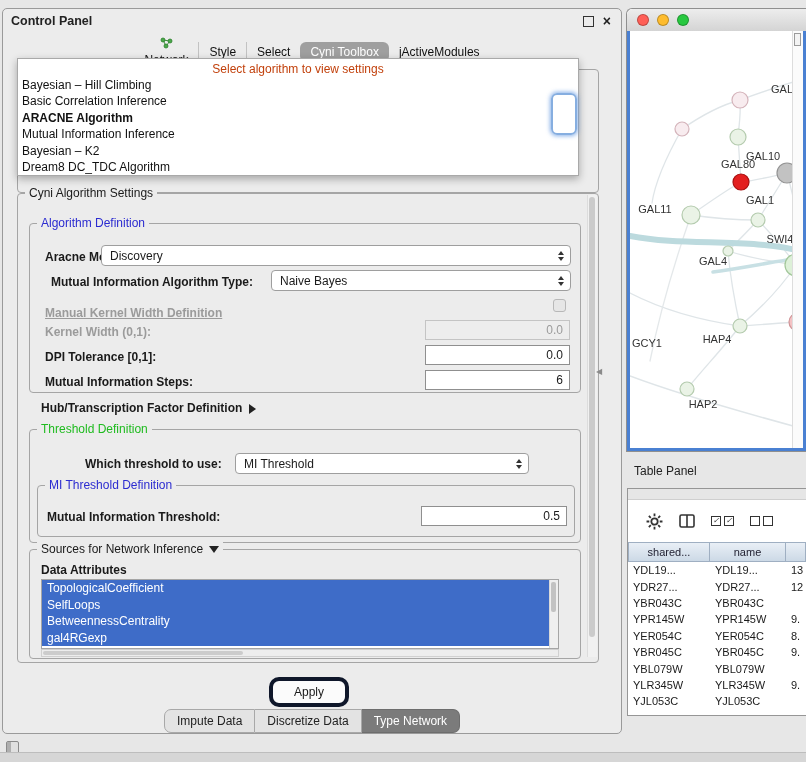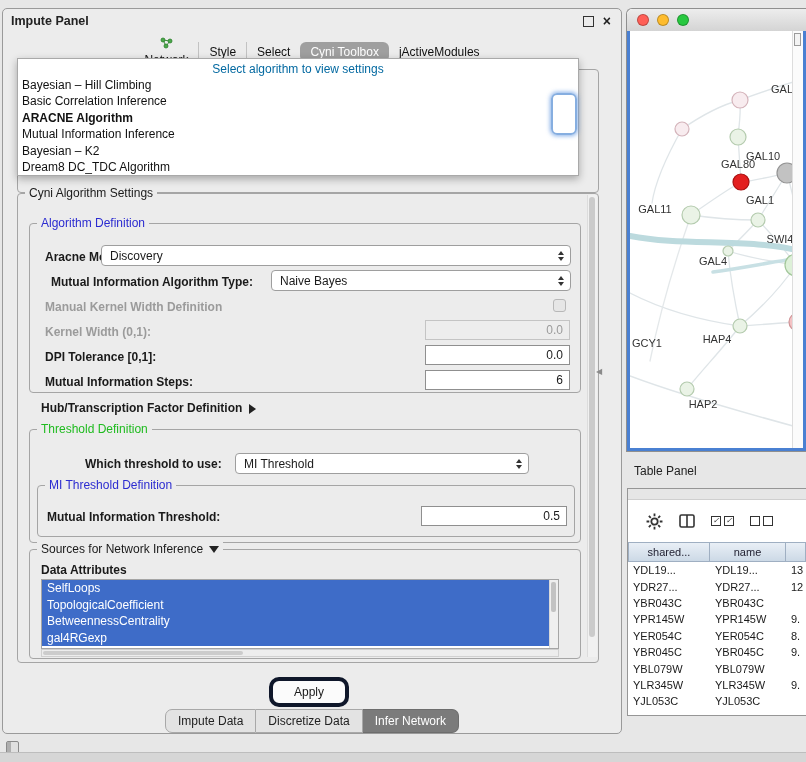--- a/index.html
+++ b/index.html
@@ -39,21 +39,21 @@
   .combo .arrows i.dn{border-top:4.5px solid #333;}
   .field{position:absolute;background:#fff;border:1px solid #8f8f8f;box-sizing:border-box;
     display:flex;align-items:center;justify-content:flex-end;font-size:12px;padding-right:6px;}
   .field.dis{background:#ededed;border-color:#c4c4c4;color:#9b9b9b;}
   .checkbox{position:absolute;width:13px;height:13px;border:1px solid #b8b8b8;background:#e6e6e6;border-radius:3px;box-sizing:border-box;}
   .tri-right{display:inline-block;width:0;height:0;border-top:5px solid transparent;border-bottom:5px solid transparent;border-left:7px solid #222;margin-left:7px;vertical-align:middle;}
   .tri-down{display:inline-block;width:0;height:0;border-left:5px solid transparent;border-right:5px solid transparent;border-top:7px solid #222;margin-left:6px;vertical-align:middle;}
   
   .popup{position:absolute;left:14px;top:49px;width:562px;height:118px;background:#fff;
     border:1px solid #a9a9a9;box-shadow:0 3px 8px rgba(0,0,0,.3);z-index:10;padding-top:2px;box-sizing:border-box;}
-  .popup .ph{font-size:12px;color:#0369a1;text-align:center;line-height:16px;}
+  .popup .ph{font-size:12px;color:#c2410c;text-align:center;line-height:16px;}
   .popup-item{font-size:12px;line-height:16.4px;padding-left:4px;color:#111;}
   .popup-item.bold{font-weight:bold;}
   .focus-frag{position:absolute;left:548px;top:84px;width:22px;height:38px;border:2px solid #86aee0;border-radius:6px;
     box-shadow:0 0 4px 1px rgba(96,150,224,.75);z-index:11;background:rgba(255,255,255,.15);}
   
   .vtrack{position:absolute;left:584px;top:186px;width:9px;height:462px;background:#f1f1f1;border-left:1px solid #dcdcdc;}
   .vtrack .thumb{position:absolute;left:1px;top:2px;width:6px;height:440px;background:#cbcbcb;border-radius:3px;}
   
   .srclist{position:absolute;left:38px;top:570px;width:518px;height:70px;background:#fff;border:1px solid #a5a5a5;overflow:hidden;box-sizing:border-box;}
   .src-item{font-size:12px;line-height:16.5px;color:#fff;background:#3e6cc8;padding-left:5px;}
@@ -99,21 +99,21 @@
   
   .mini-icon{position:absolute;left:6px;top:741px;width:13px;height:13px;border:1px solid #8a8a8a;background:#e0e0e0;border-radius:2px;box-sizing:border-box;}
   .mini-icon i{position:absolute;left:0;top:0;bottom:0;width:4px;background:#aeaeae;display:block;}
   .bottom-strip{position:absolute;left:0;top:752px;width:806px;height:10px;background:#d6d6d6;border-top:1px solid #bdbdbd;box-sizing:border-box;}
 </style>
 </head>
 <body>
 
 <div class="panel">
   <div class="titlebar">
-    <span class="title">Impute Panel</span>
+    <span class="title">Control Panel</span>
     <span class="winbtns">
       <span class="float-btn"></span>
       <span class="close-btn">×</span>
     </span>
   </div>
 
   <div class="tabbar">
       <div class="tab">
         <span style="display: inline-flex;">
           <svg width="13" height="12" viewBox="0 0 13 12">
@@ -163,21 +163,21 @@
 
   <span class="lbl" style="left:42px;top:266px;margin-left:6px;">Mutual Information Algorithm Type:</span>
   <div class="combo" style="left:268px;top:261px;width:300px;height:21px;">
     <span>Naive Bayes</span>
     <span class="arrows">
         <i class="up"></i>
         <i class="dn"></i>
       </span>
   </div>
 
-  <span class="lbl dis" style="left:42px;top:291px;">Manual Kernel Width Definition</span>
+  <span class="lbl dis" style="left:42px;top:297px;text-decoration:underline;">Manual Kernel Width Definition</span>
   <span class="checkbox" style="left:550px;top:290px;"></span>
 
   <span class="lbl dis" style="left:42px;top:316px;">Kernel Width (0,1):</span>
   <div class="field dis" style="left:422px;top:311px;width:145px;height:20px;">
     <span>0.0</span>
   </div>
 
   <span class="lbl" style="left:42px;top:341px;">DPI Tolerance [0,1]:</span>
   <div class="field" style="left:422px;top:336px;width:145px;height:20px;">
     <span>0.0</span>
@@ -211,39 +211,39 @@
     <span>0.5</span>
   </div>
 
   <div class="box" style="left:26px;top:540px;width:550px;height:108px;"></div>
   <span class="gtitle" style="left:34px;top:533px;">
     <span>Sources for Network Inference</span><span class="tri-down"></span>
   </span>
   <span class="lbl" style="left:38px;top:554px;">Data Attributes</span>
   <div class="srclist">
     <div>
+        <div class="src-item">TopologicalCoefficient</div>
         <div class="src-item">SelfLoops</div>
-        <div class="src-item">TopologicalCoefficient</div>
         <div class="src-item">BetweennessCentrality</div>
         <div class="src-item">gal4RGexp</div>
       </div>
     <span class="sb">
         <i></i>
       </span>
   </div>
   <div class="hscroll">
       <i></i>
     </div>
 
   <div class="apply">Apply</div>
 
   <div class="btabs">
       <div class="btab">Impute Data</div>
       <div class="btab">Discretize Data</div>
-      <div class="btab sel">Infer Network</div>
+      <div class="btab sel">Type Network</div>
     </div>
 
   <div class="popup">
     <div class="ph">Select algorithm to view settings</div>
     <div>
         <div class="popup-item">Bayesian – Hill Climbing</div>
         <div class="popup-item">Basic Correlation Inference</div>
         <div class="popup-item bold">ARACNE Algorithm</div>
         <div class="popup-item">Mutual Information Inference</div>
         <div class="popup-item">Bayesian – K2</div>

